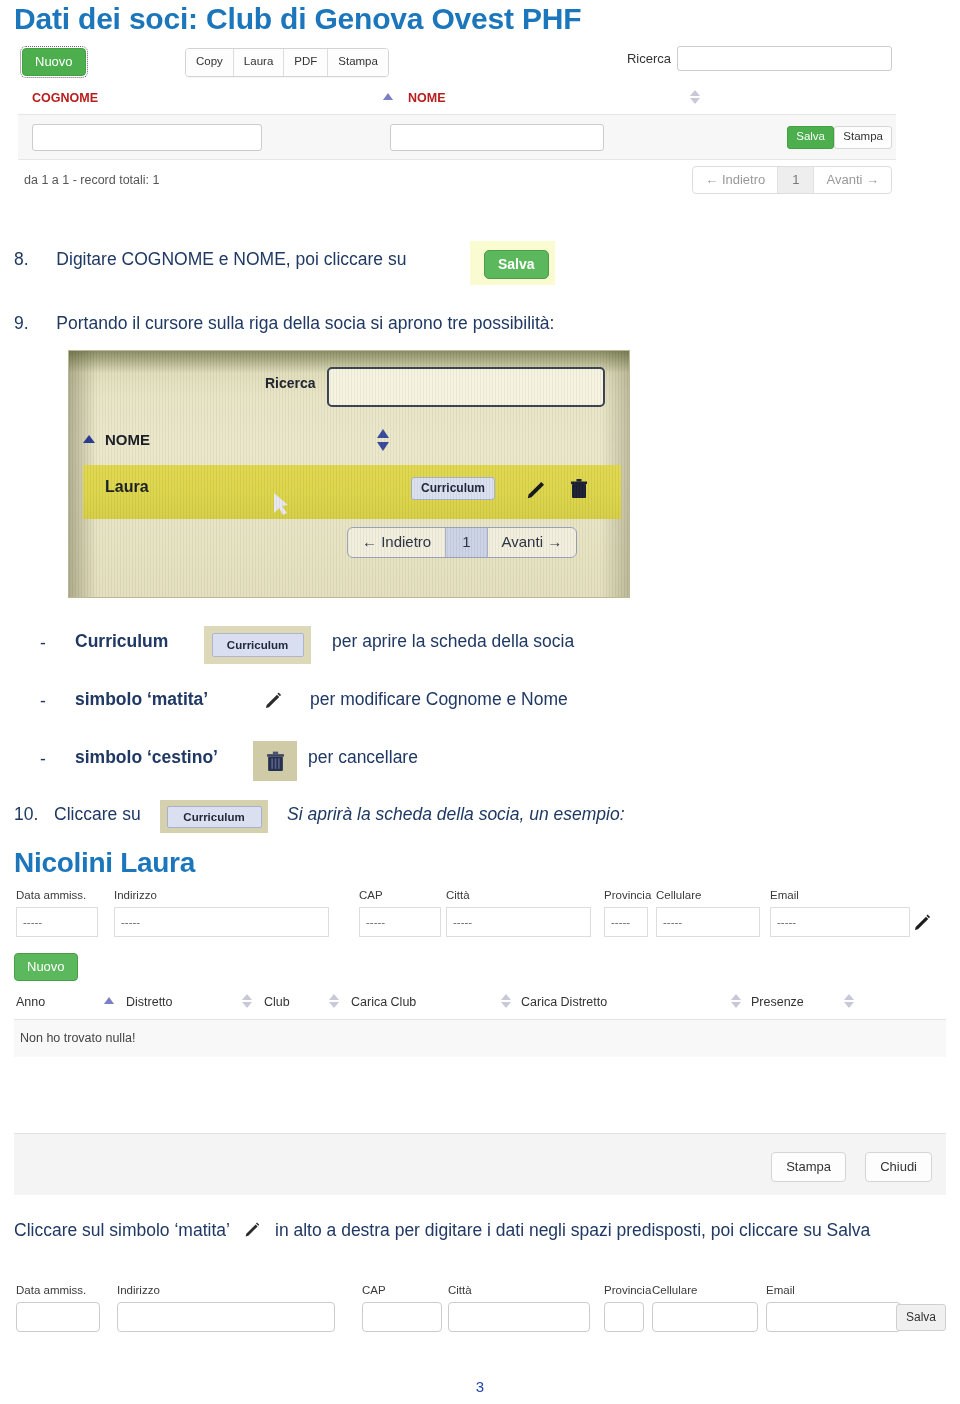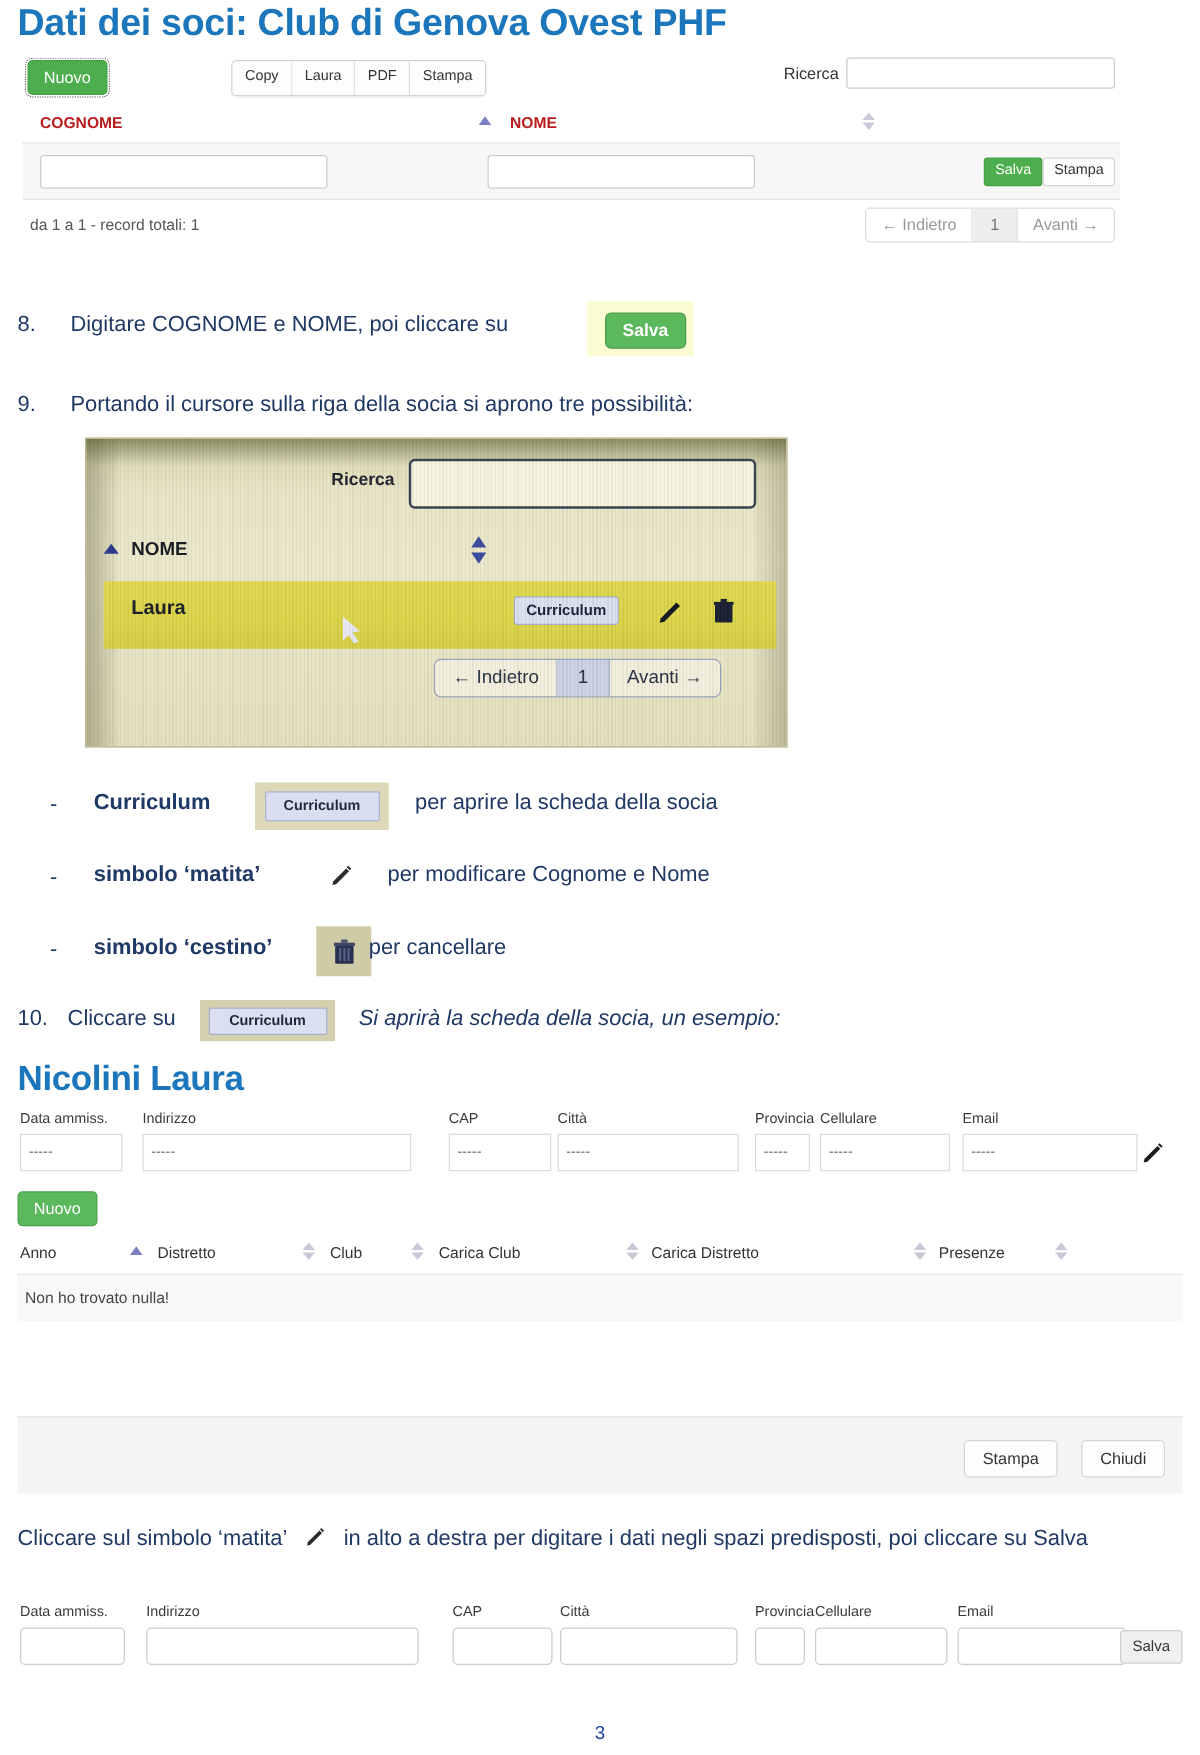--- a/index.html
+++ b/index.html
@@ -719,21 +719,21 @@
     <div class="thumb-trash">
       <svg style="width:17px;height:21px" viewBox="0 0 16 20">
         <rect x="1" y="5.5" width="14" height="13.5" rx="1" fill="#26304f"></rect>
         <rect x="0" y="3" width="16" height="2.5" fill="#3c4464"></rect>
         <rect x="5.5" y="0.6" width="5" height="2.4" fill="#4a5270"></rect>
         <rect x="4" y="7" width="1.6" height="10" fill="#586088"></rect>
         <rect x="7.2" y="7" width="1.6" height="10" fill="#586088"></rect>
         <rect x="10.4" y="7" width="1.6" height="10" fill="#586088"></rect>
       </svg>
     </div>
-    <span class="bdesc" style="left:295px">per cancellare</span>
+    <span class="bdesc" style="left:308px">per cancellare</span>
   </div>
 </div>
 
 <div class="step step10">
   <span>10.</span>
   <span style="display:inline-block;width:6px"></span>
   <span>Cliccare su</span>
 </div>
 <div class="thumb-curriculum2">
   <div class="inner">Curriculum</div>

